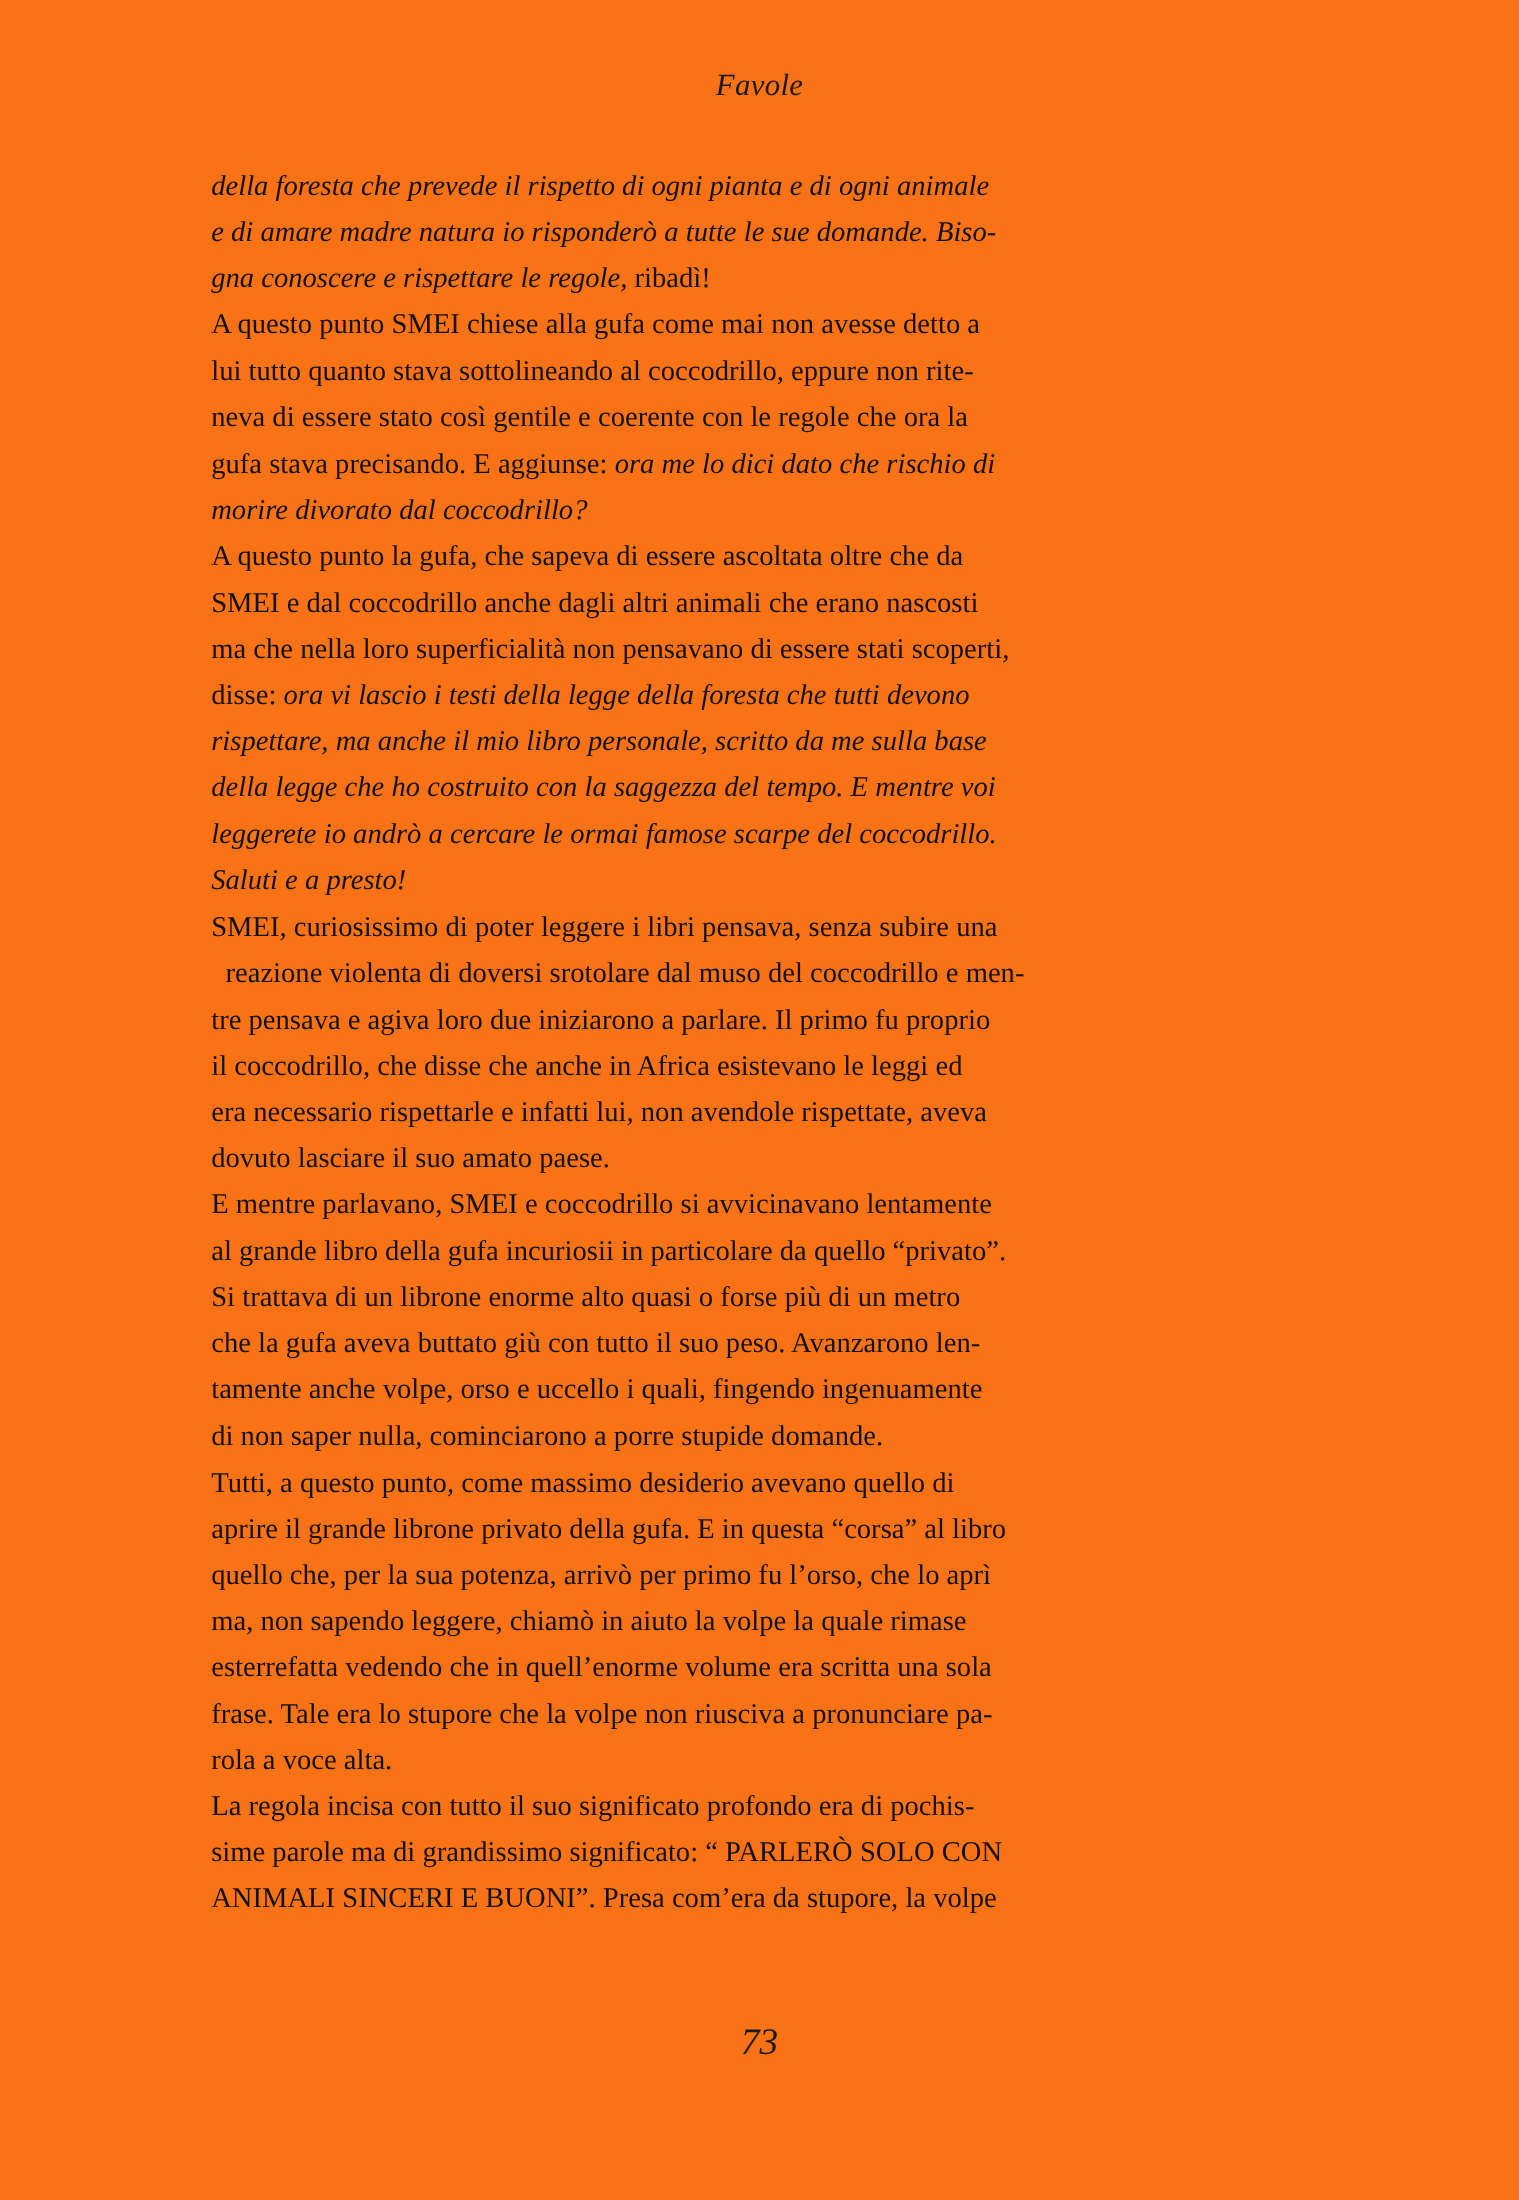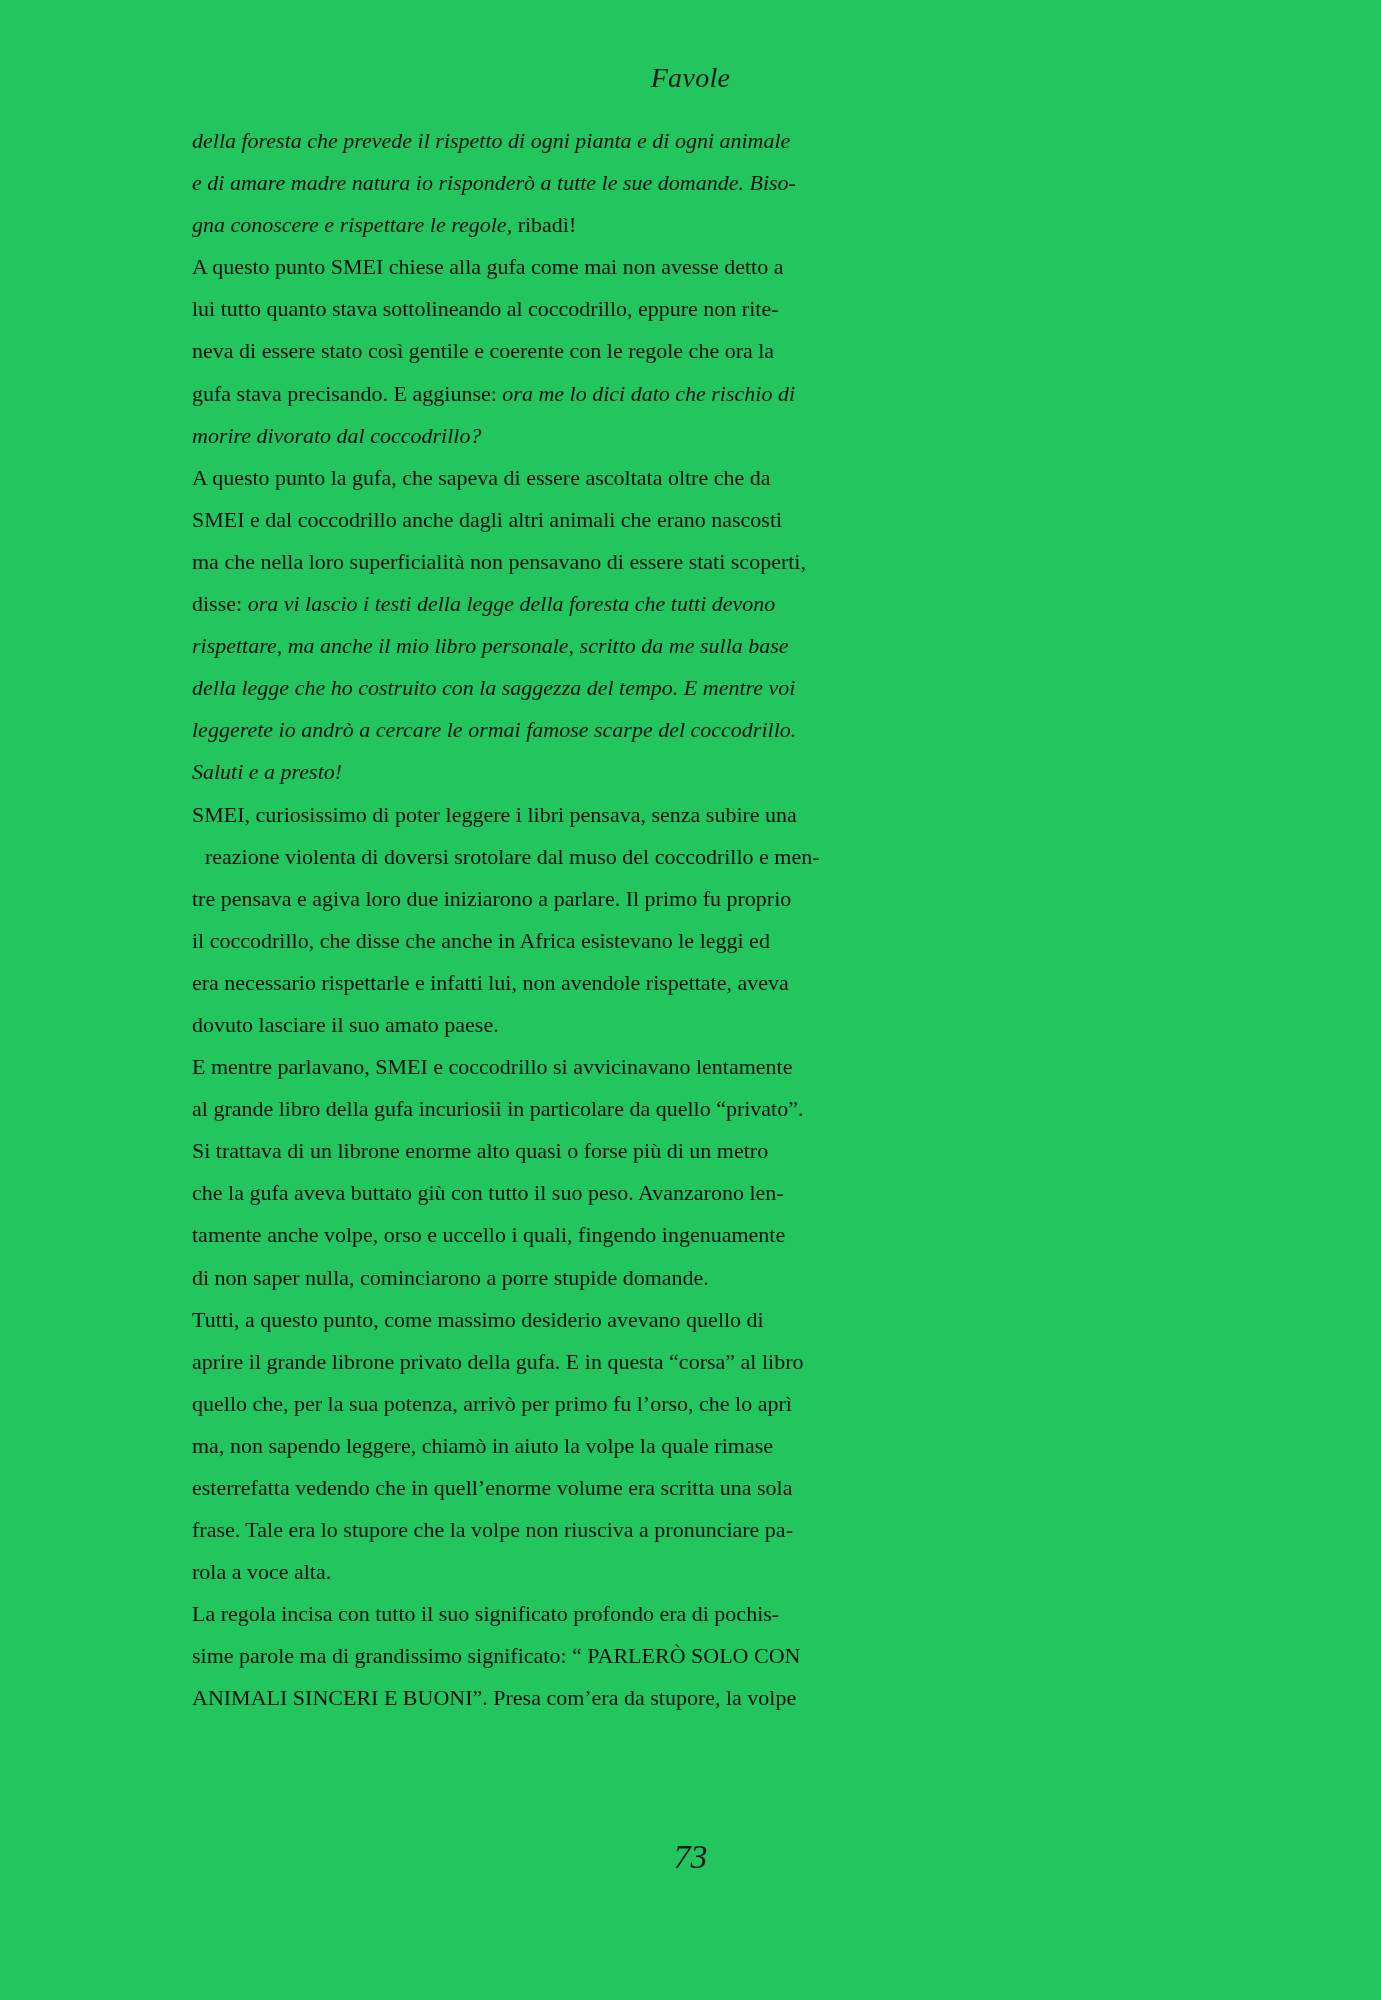--- a/index.html
+++ b/index.html
@@ -15,45 +15,45 @@
     color: #111111;
     overflow: hidden;
   }
 
   
   .page {
     position: absolute;
     left: 0; top: 0;
     width: 1381px;
     height: 2000px;
-    background: #22c55e;
+    background: #f97316;
   }
 
   
   .running-head {
     position: absolute;
     left: 0;
     top: 62px;
     width: 1381px;
     text-align: center;
     font-style: italic;
     font-size: 28px;
     letter-spacing: 0.3px;
     color: #1a1a1a;
   }
 
   
   .textblock {
     position: absolute;
     left: 192px;
-    top: 120px;
+    top: 148px;
     width: 1035px;
     text-align: justify;
     text-justify: inter-word;
-    font-size: 22px;
+    font-size: 26px;
     line-height: 42.1px;
     color: #111111;
     -webkit-font-smoothing: antialiased;
   }
 
   .it { font-style: italic; }
   .rm { font-style: normal; }
 
   
   .folio {

